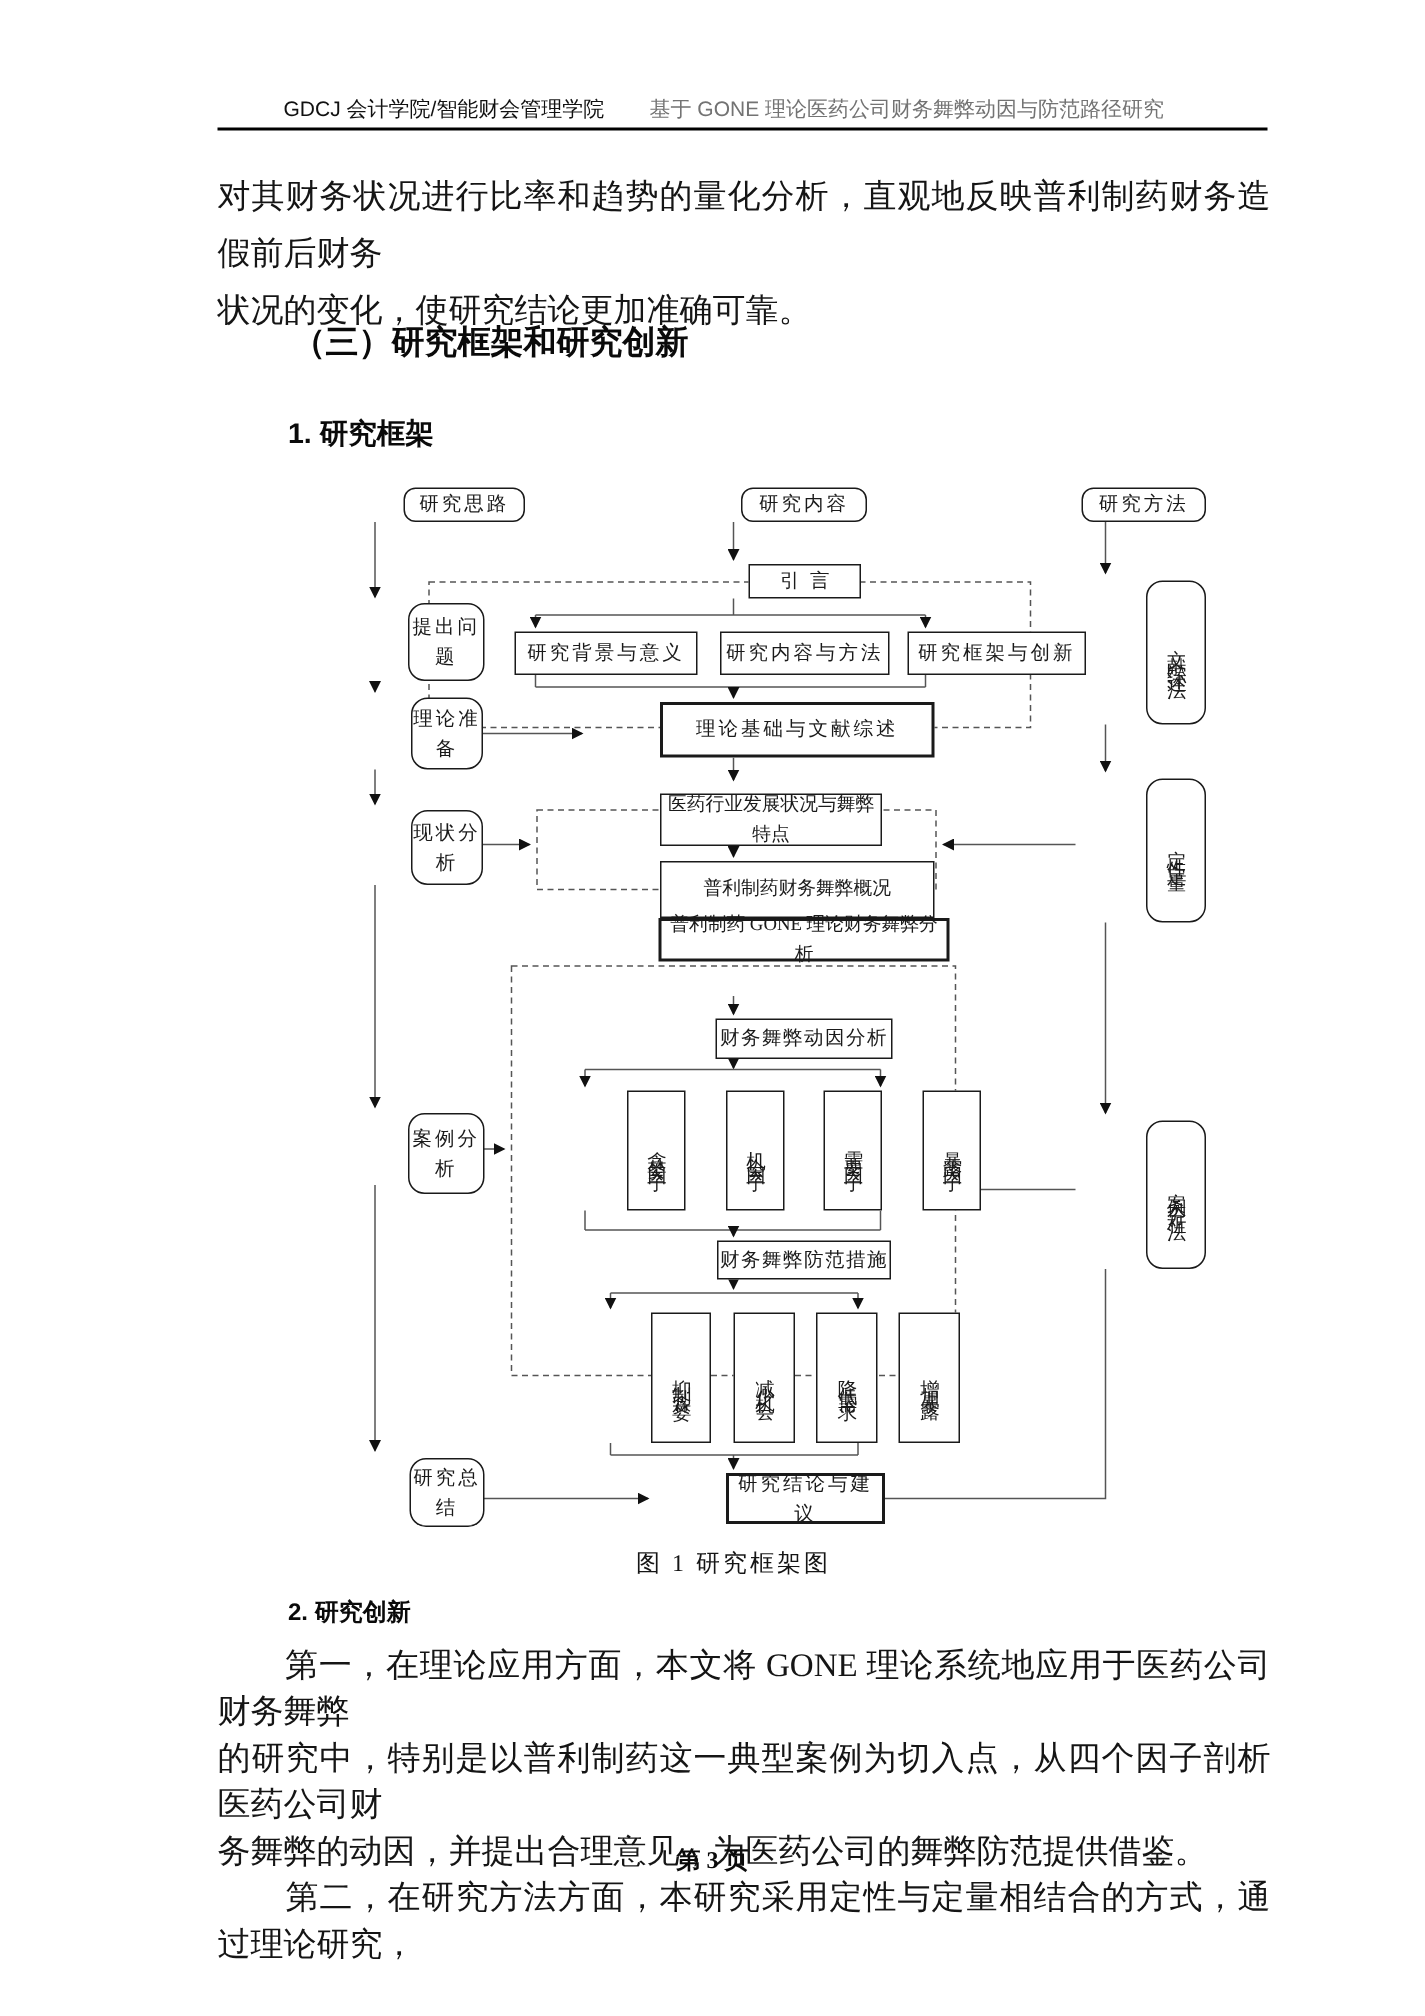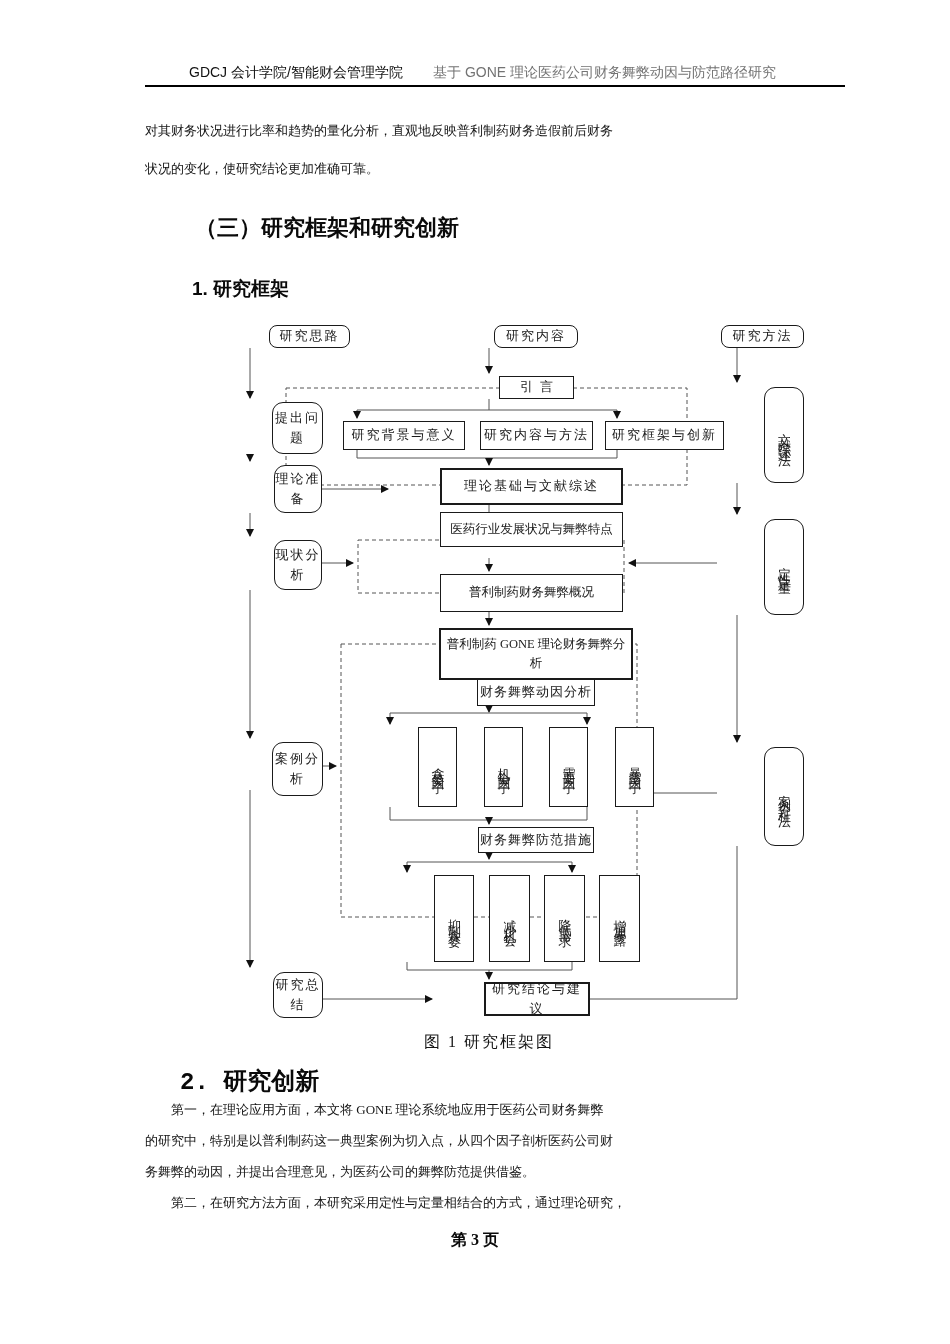--- a/index.html
+++ b/index.html
@@ -10,26 +10,26 @@
     background:#ffffff;
     font-family:"Liberation Serif","DejaVu Serif",serif;
     color:#111;
     overflow:hidden;
   }
   
   .hdr-left{position:absolute;left:145px;top:64px;font-family:"Liberation Sans","DejaVu Sans",sans-serif;font-size:14px;color:#111;white-space:nowrap;margin-left:44px;}
   .hdr-right{position:absolute;left:433px;top:64px;font-family:"Liberation Sans","DejaVu Sans",sans-serif;font-size:14px;color:#737373;white-space:nowrap;}
   .hdr-rule{position:absolute;left:145px;top:85px;width:700px;height:0;border-top:2px solid #000;}
   
-  .para{position:absolute;left:145px;width:702px;font-size:13px;color:#151515;white-space:pre-line;text-align:justify;}
+  .para{position:absolute;left:145px;width:702px;font-size:22px;color:#151515;white-space:pre-line;text-align:justify;}
   .para-top{top:112px;line-height:38px;}
   .para-innov{top:1094px;line-height:31px;}
   .h-section{position:absolute;left:195px;top:213px;font-family:"Liberation Sans","DejaVu Sans",sans-serif;font-size:22px;font-weight:bold;color:#0a0a0a;}
   .h-sub1{position:absolute;left:192px;top:276px;font-family:"Liberation Sans","DejaVu Sans",sans-serif;font-size:19px;font-weight:bold;color:#0a0a0a;}
-  .h-sub2{position:absolute;left:180px;top:1065px;font-family:Liberation Mono, monospace;font-size:24px;font-weight:bold;color:#0a0a0a;}
+  .h-sub2{position:absolute;left:192px;top:1065px;font-family:Liberation Sans, sans-serif;font-size:16px;font-weight:bold;color:#0a0a0a;}
   .fig-caption{position:absolute;left:14px;top:1032px;width:950px;text-align:center;font-size:16px;color:#151515;letter-spacing:2px;}
   .footer-page{position:absolute;left:0;top:1230px;width:950px;text-align:center;font-size:16px;font-weight:bold;color:#0a0a0a;}
   
   .fc-svg{position:absolute;left:0;top:0;z-index:1;pointer-events:none;}
   .fc-box{
     position:absolute;z-index:2;box-sizing:border-box;
     background:#fff;border:1.5px solid #1a1a1a;
     display:flex;align-items:center;justify-content:center;
     font-size:13px;line-height:1.55;letter-spacing:2px;
     text-align:center;color:#1a1a1a;margin-left:47px;
@@ -130,23 +130,23 @@
   <div class="fc-box fc-round" style="left:227px;top:465px;width:48px;height:48px">理论准备</div>
   <div class="fc-box fc-round" style="left:227px;top:540px;width:48px;height:50px">现状分析</div>
   <div class="fc-box fc-round" style="left:225px;top:742px;width:51px;height:54px">案例分析</div>
   <div class="fc-box fc-round" style="left:226px;top:972px;width:50px;height:46px">研究总结</div>
 
   <div class="fc-box fc-intro" style="left:452px;top:376px;width:75px;height:23px">引言</div>
   <div class="fc-box" style="left:296px;top:421px;width:122px;height:29px">研究背景与意义</div>
   <div class="fc-box" style="left:433px;top:421px;width:113px;height:29px">研究内容与方法</div>
   <div class="fc-box" style="left:558px;top:421px;width:119px;height:29px">研究框架与创新</div>
   <div class="fc-box fc-thick" style="left:393px;top:468px;width:183px;height:37px">理论基础与文献综述</div>
-  <div class="fc-box fc-wide" style="left:393px;top:512px;width:183px;height:35px">医药行业发展状况与舞弊特点</div>
+  <div class="fc-box fc-wide" style="left:393px;top:529px;width:148px;height:35px">医药行业发展状况与舞弊特点</div>
   <div class="fc-box fc-wide" style="left:393px;top:574px;width:183px;height:38px">普利制药财务舞弊概况</div>
-  <div class="fc-box fc-wide fc-thick" style="left:392px;top:628px;width:194px;height:52px">普利制药 GONE 理论财务舞弊分析</div>
+  <div class="fc-box fc-wide fc-thick" style="left:392px;top:612px;width:194px;height:29px">普利制药 GONE 理论财务舞弊分析</div>
   <div class="fc-box" style="left:430px;top:679px;width:118px;height:27px;letter-spacing:1px">财务舞弊动因分析</div>
 
   <div class="fc-box fc-vert" style="left:371px;top:727px;width:39px;height:80px">贪婪因子</div>
   <div class="fc-box fc-vert" style="left:437px;top:727px;width:39px;height:80px">机会因子</div>
   <div class="fc-box fc-vert" style="left:502px;top:727px;width:39px;height:80px">需要因子</div>
   <div class="fc-box fc-vert" style="left:568px;top:727px;width:39px;height:80px">暴露因子</div>
 
   <div class="fc-box" style="left:431px;top:827px;width:116px;height:26px;letter-spacing:1px">财务舞弊防范措施</div>
 
   <div class="fc-box fc-vert" style="left:387px;top:875px;width:40px;height:87px">抑制贪婪</div>

